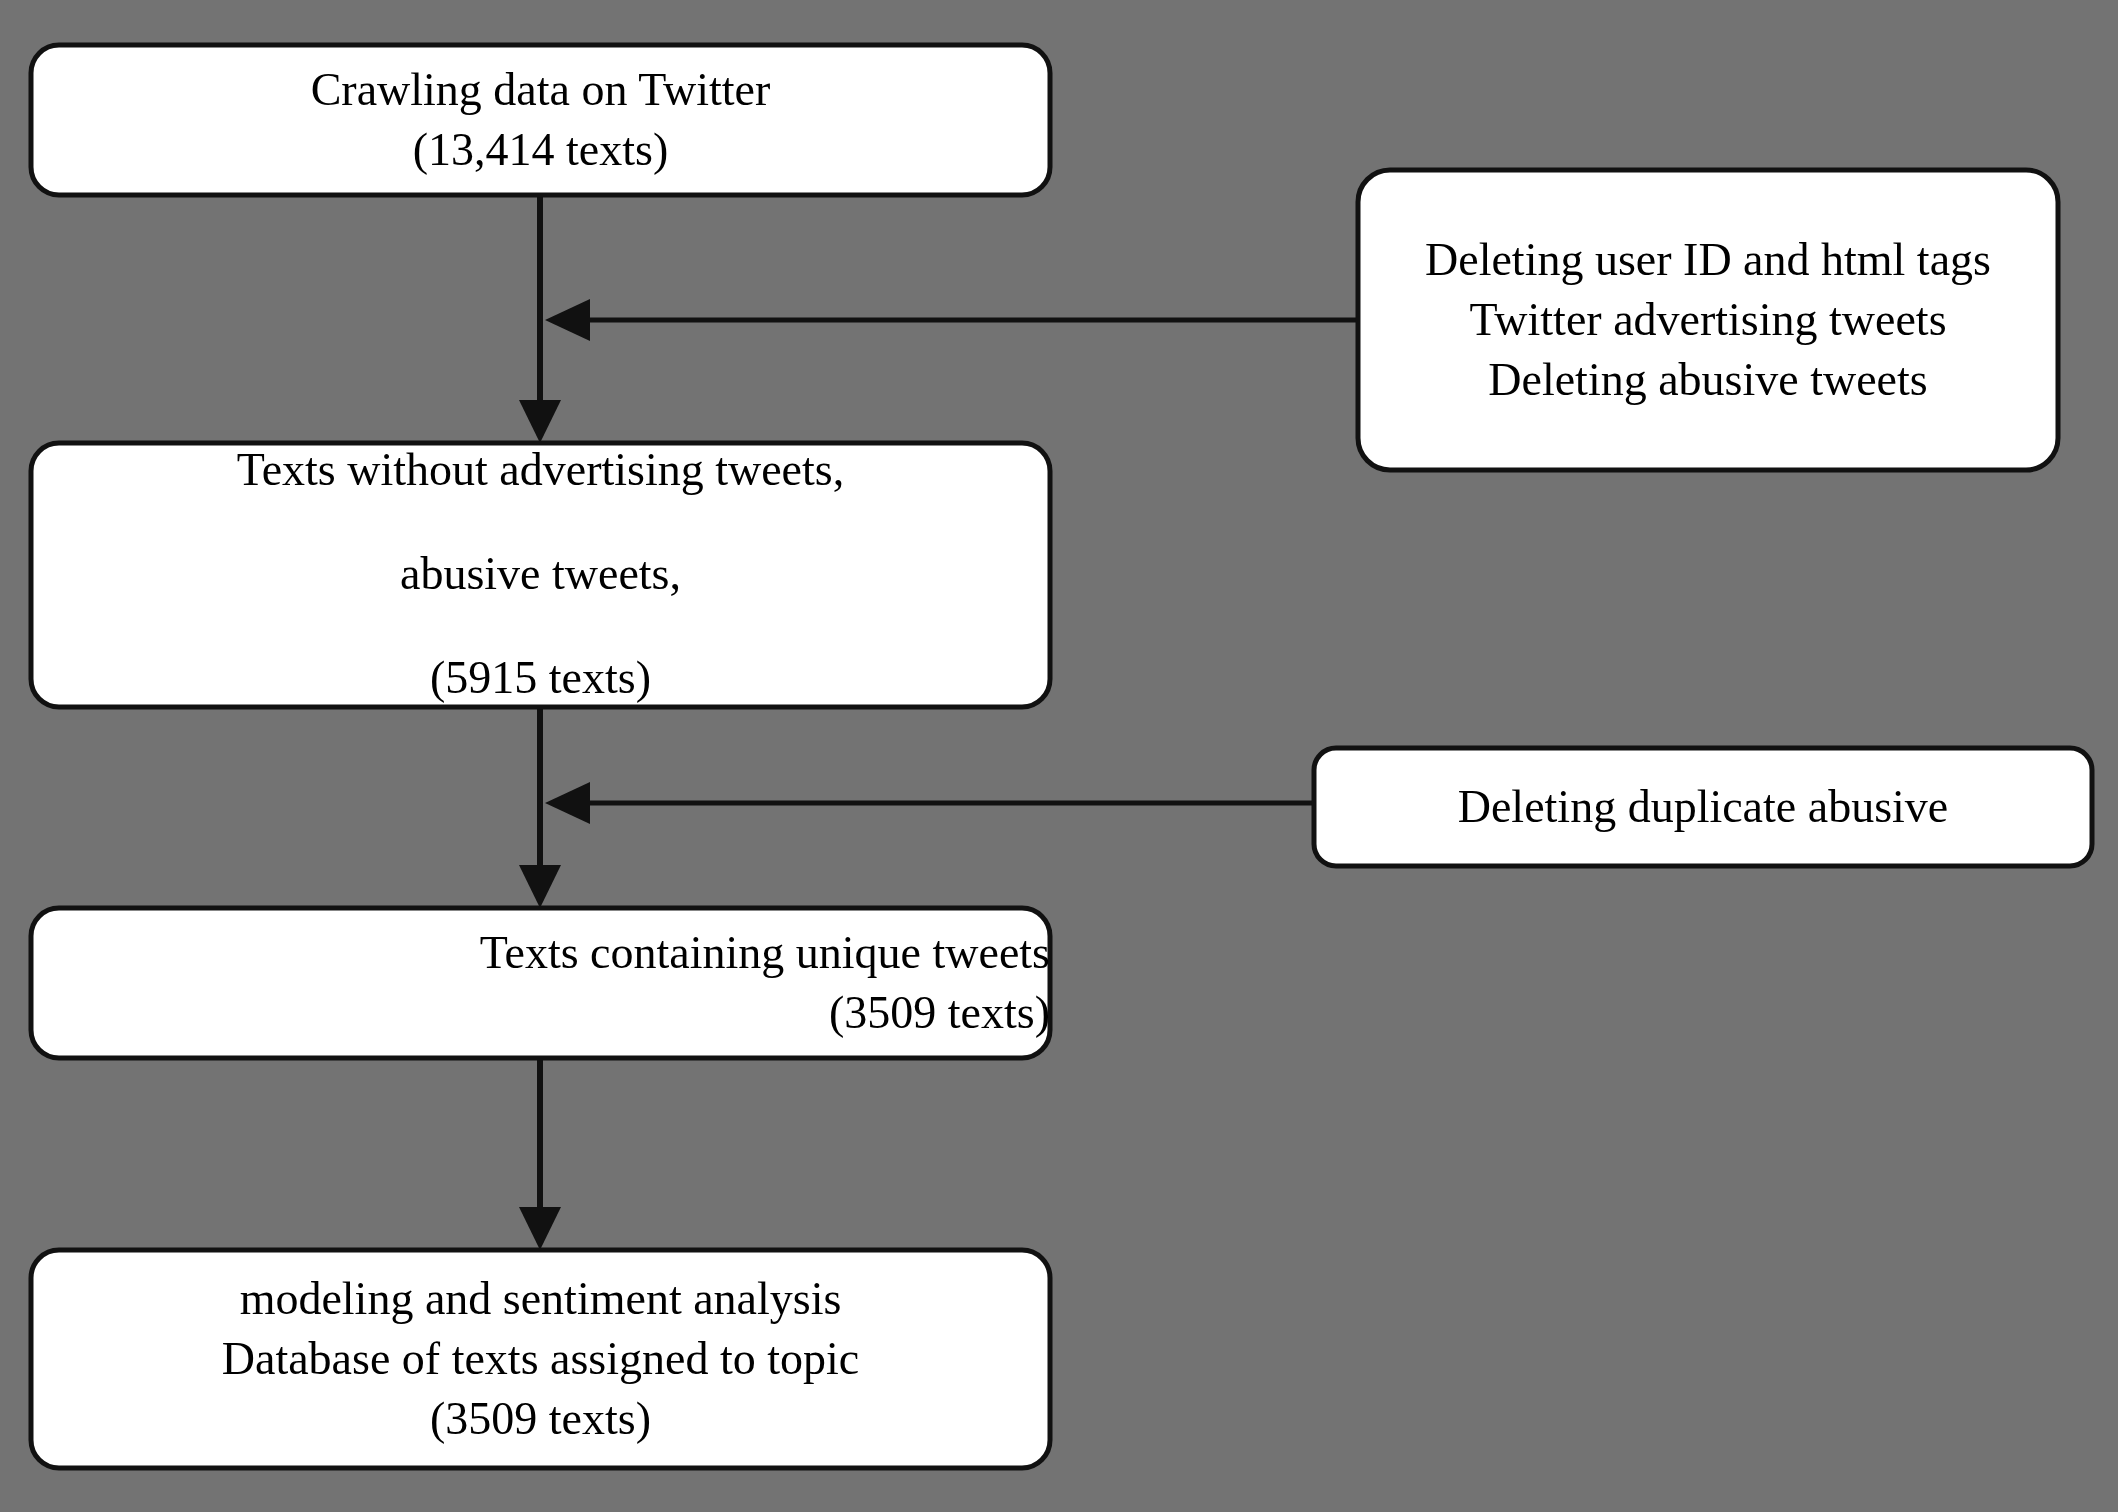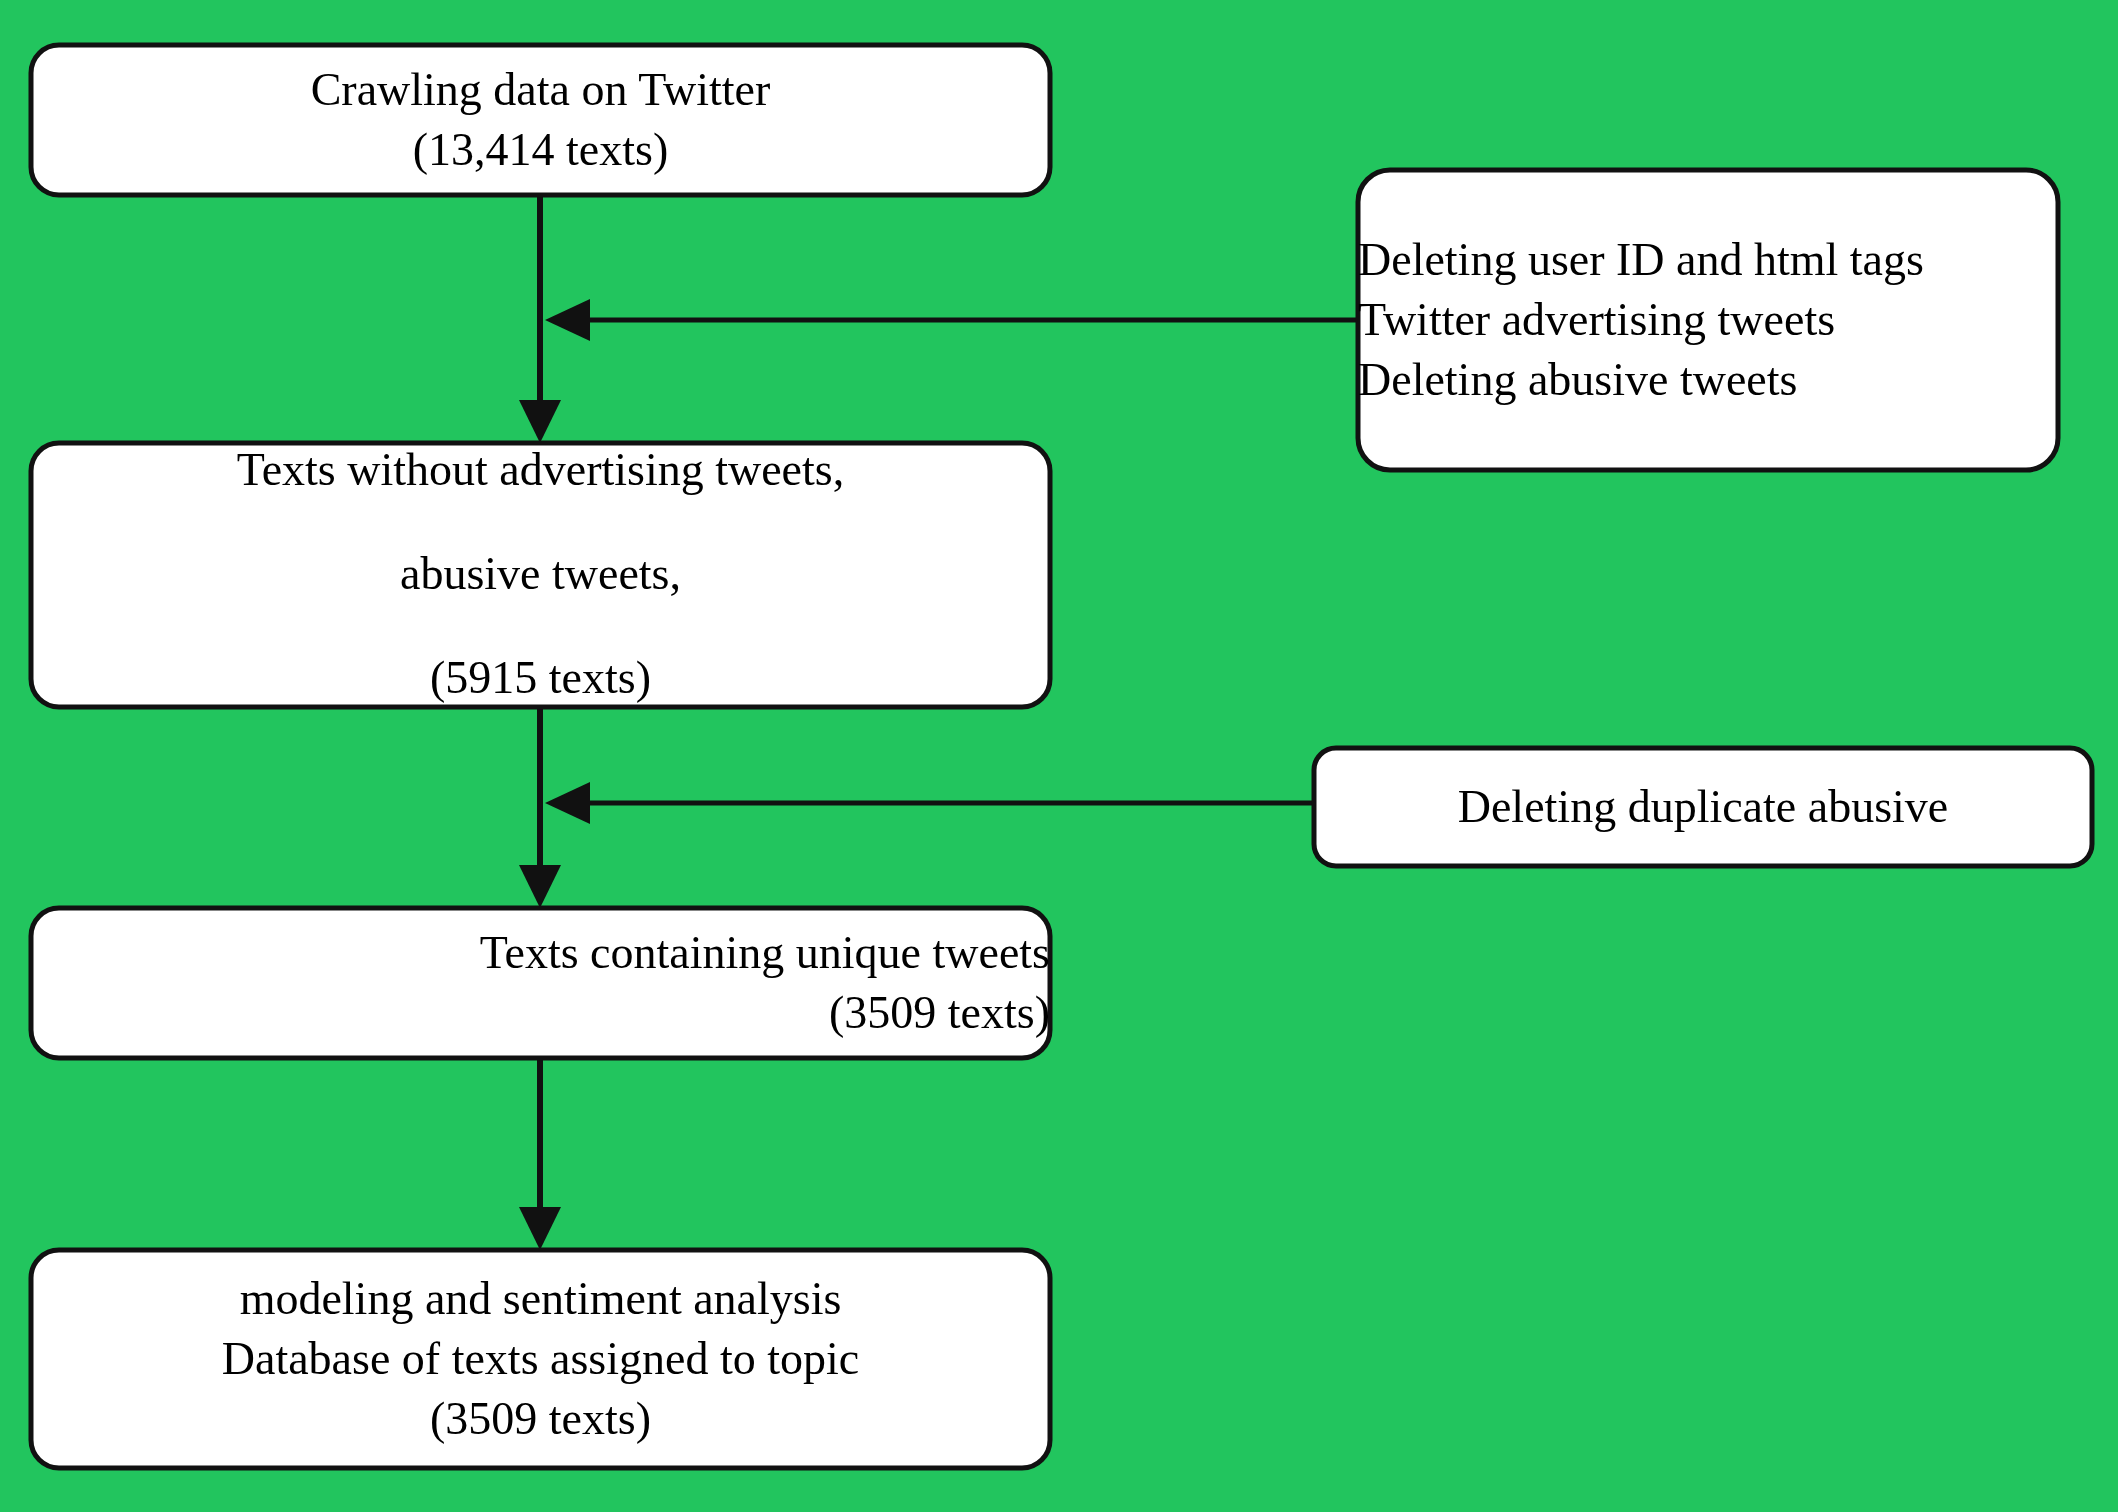--- a/index.html
+++ b/index.html
@@ -10,21 +10,21 @@
   body {
     width: 2118px;
     height: 1512px;
     overflow: hidden;
     font-family: "Liberation Serif", "DejaVu Serif", serif;
   }
   #flowchart-root {
     position: relative;
     width: 2118px;
     height: 1512px;
-    background: #22c55e;
+    background: #737373;
   }
   svg#flow-svg {
     position: absolute;
     left: 0;
     top: 0;
     width: 2118px;
     height: 1512px;
     display: block;
   }
   .node-shape {
@@ -54,21 +54,21 @@
     justify-content: center;
     text-align: center;
     color: #000000;
     font-family: "Liberation Serif", "DejaVu Serif", serif;
     font-size: 46px;
     line-height: 1.30;
     white-space: pre;
     pointer-events: none;
   }
   .node-text.align-left {
-    align-items: flex-start;
+    align-items: center;
     text-align: left;
   }
   .node-text .line {
     display: block;
   }
   
   #box-crawl      { left: 31px;   top: 45px;   width: 1019px; height: 150px; }
   #box-nonad      { left: 31px;   top: 442px;  width: 1019px; height: 264px; gap: 44px; }
   #box-unique     { left: 31px;   top: 908px;  width: 1019px; height: 150px; align-items: flex-end; }
   #box-database   { left: 31px;   top: 1250px; width: 1019px; height: 218px; }

